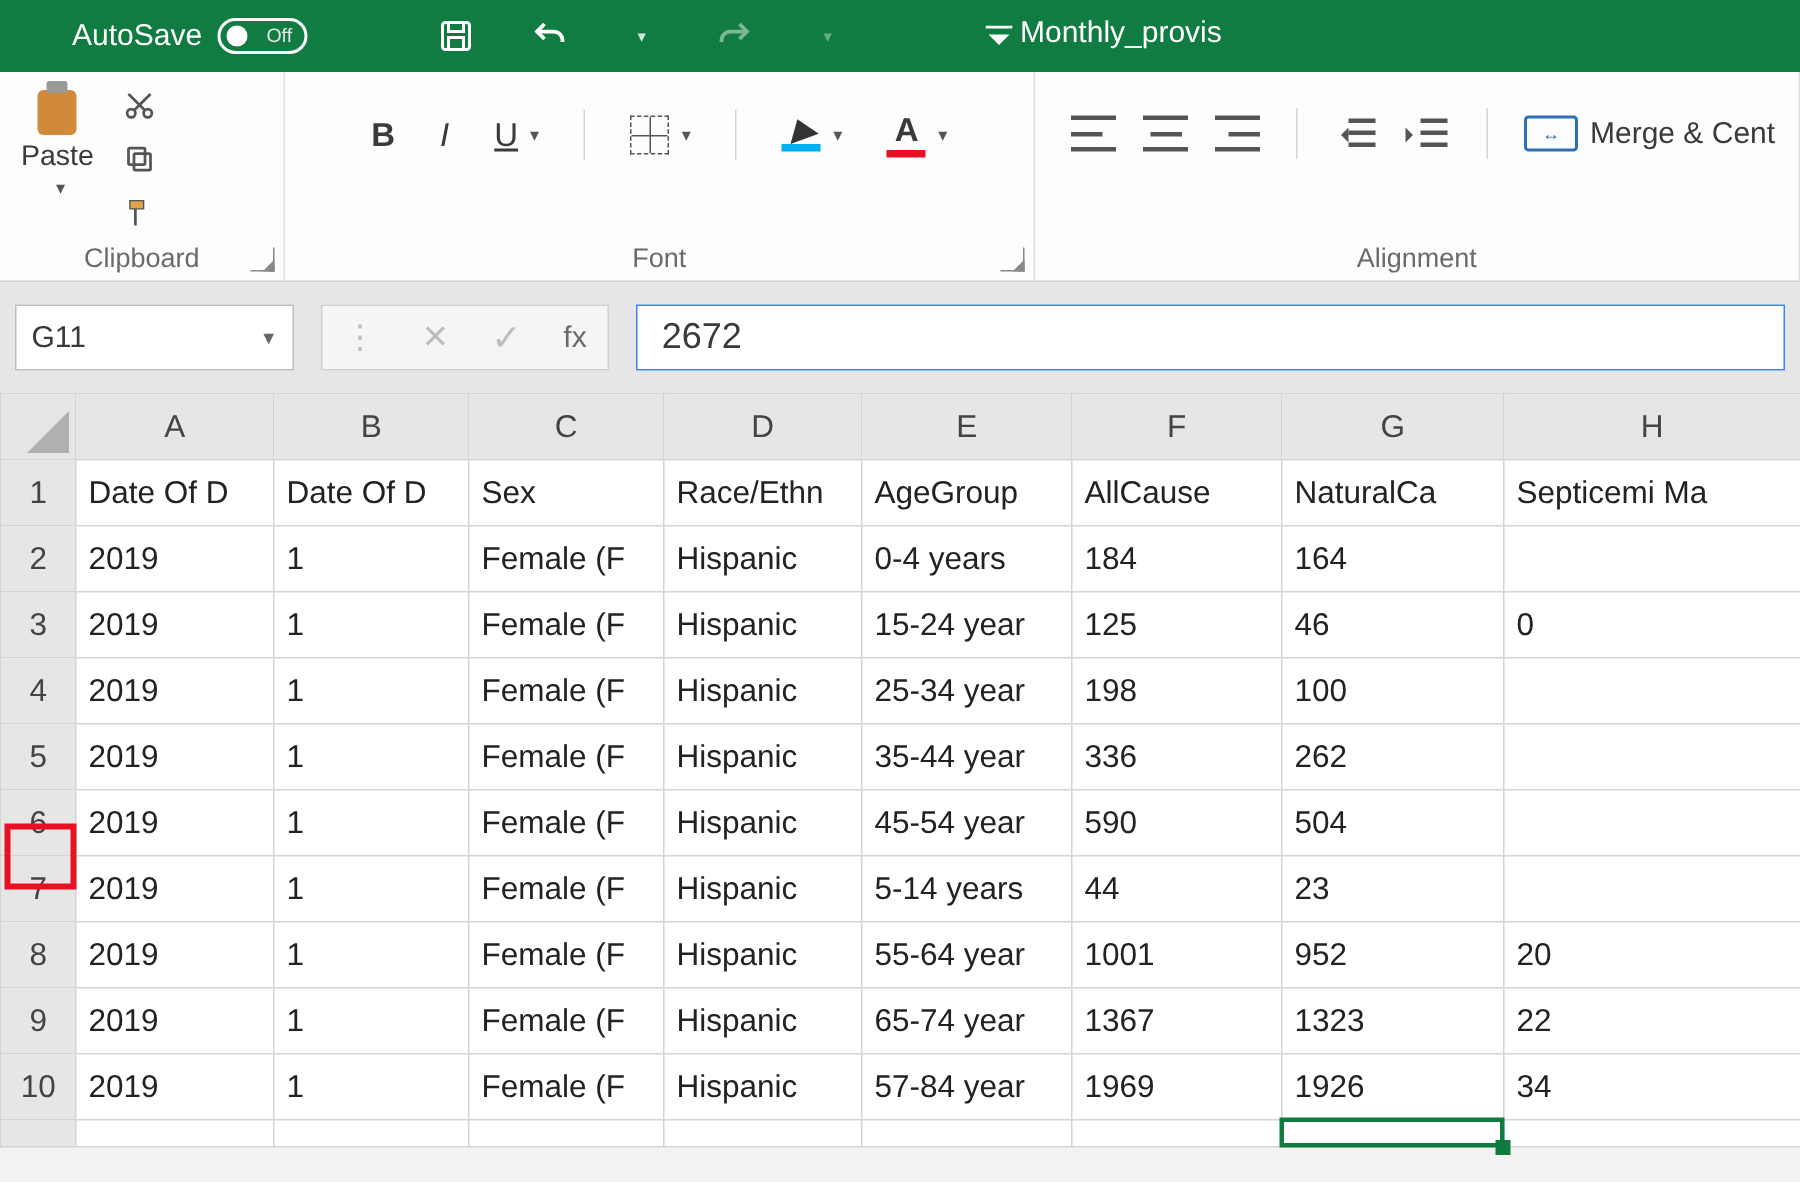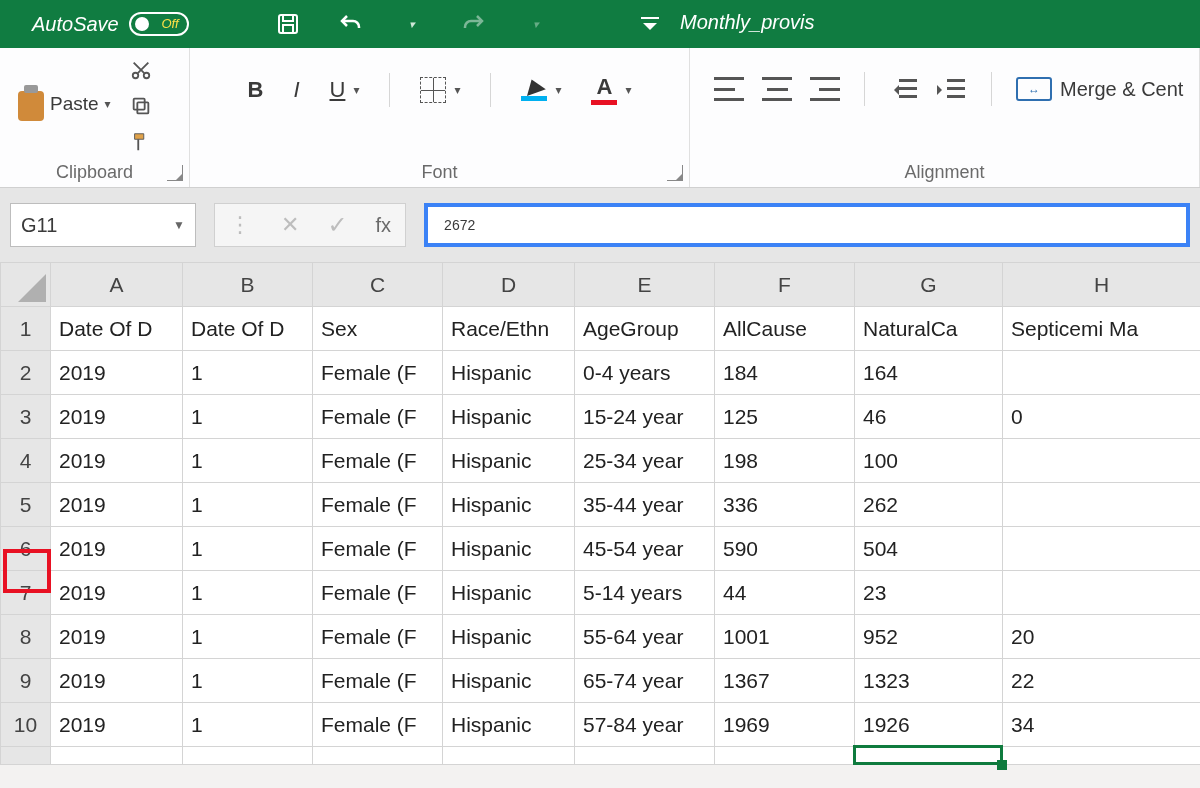--- a/index.html
+++ b/index.html
@@ -14,30 +14,29 @@
   }
 
   
   .titlebar {
     background: #107c41;
     height: 48px;
     display: flex;
     align-items: center;
     color: #fff;
     font-size: 18px;
-    padding-left: 32px;
+    padding-left: 48px;
     gap: 32px;
     position: relative;
-    font-style: italic;
   }
   .autosave-wrap { display:flex; align-items:center; gap:10px; font-size:20px;}
   .toggle {
     width: 60px; height: 24px; border: 2px solid #fff; border-radius: 14px;
     display:flex; align-items:center; position:relative; padding-left:4px;
-    color:#fde047; font-size:13px;
+    color:#e5e5e5; font-size:13px;
   }
   .toggle .knob { width:14px; height:14px; background:#fff; border-radius:50%; }
   .toggle .off { position:absolute; right:8px; top:2px; font-size:13px;}
   .tb-icon {
     width:30px; height:30px; display:flex; align-items:center; justify-content:center;
     color:#fff; font-size:22px;
   }
   .tb-sep { width:20px; }
   .doc-title {
     position:absolute; left: 680px; top: 11px; font-size:20px; color:#fff;
@@ -67,21 +66,21 @@
     transform: none;
   }
   .group-expand::after {
     content:''; position:absolute; right:-1px; bottom:-1px;
     border:4px solid transparent; border-right-color:#888; border-bottom-color:#888;
   }
 
   
   .clipboard-group { width: 190px; }
   .paste-col {
-    display:flex; flex-direction:row; align-items:center; font-size:19px; color:#3a3a3a;
+    display:flex; flex-direction:column; align-items:center; font-size:19px; color:#3a3a3a;
     gap:2px;
   }
   .paste-icon { width:34px; height:38px; position:relative; }
   .paste-icon::before {
     content:''; position:absolute; left:4px; top:6px; width:26px; height:30px;
     background:#d08a3a; border-radius:4px;
   }
   .paste-icon::after {
     content:''; position:absolute; left:10px; top:0px; width:14px; height:8px;
     background:#999; border-radius:2px;
@@ -164,22 +163,22 @@
   .name-box .dd { color:#666; font-size:12px;}
   .fn-btn-row {
     display:flex; align-items:center; gap: 28px; color:#bdbdbd;
     border:1px solid #d0d0d0; background:#f5f5f5; height:44px; padding: 0 14px;
   }
   .fn-btn-row .fx { color:#6a6a6a; font-size:20px;}
   .dots { font-size:22px; letter-spacing:2px; color:#bdbdbd;}
   .cancel-x { font-size:22px; color:#bdbdbd;}
   .accept-c { font-size:24px; color:#bdbdbd;}
   .formula-input {
-    flex:1; height:44px; background:#fff; border:4px solid #3b82f6;
-    display:flex; align-items:center; padding: 15px 16px; font-size:14px; color:#3a3a3a;
+    flex:1; height:44px; background:#fff; border:1px solid #3b82f6;
+    display:flex; align-items:center; padding: 15px 16px; font-size:24px; color:#3a3a3a;
   }
 
   
   .grid-wrap {
     background:#fff;
     position:relative;
   }
   table.sheet {
     border-collapse: collapse;
     table-layout: fixed;

